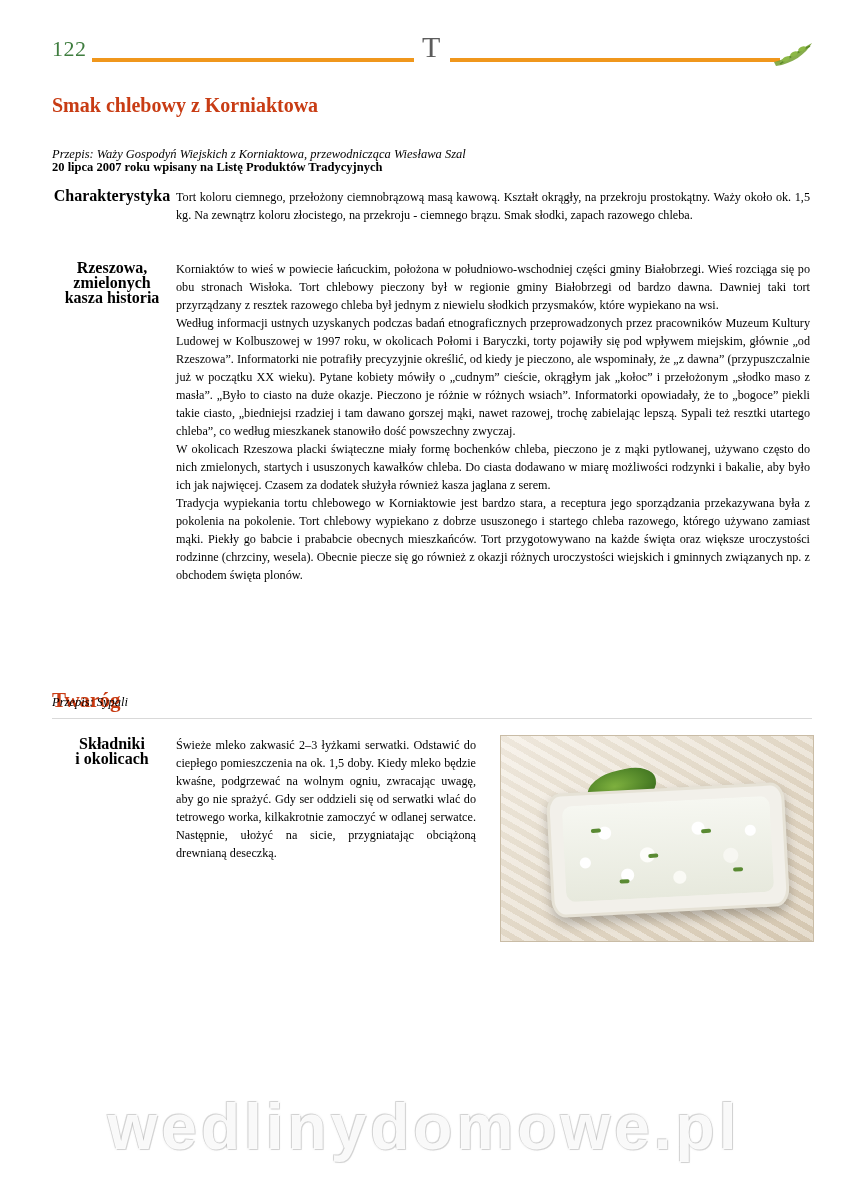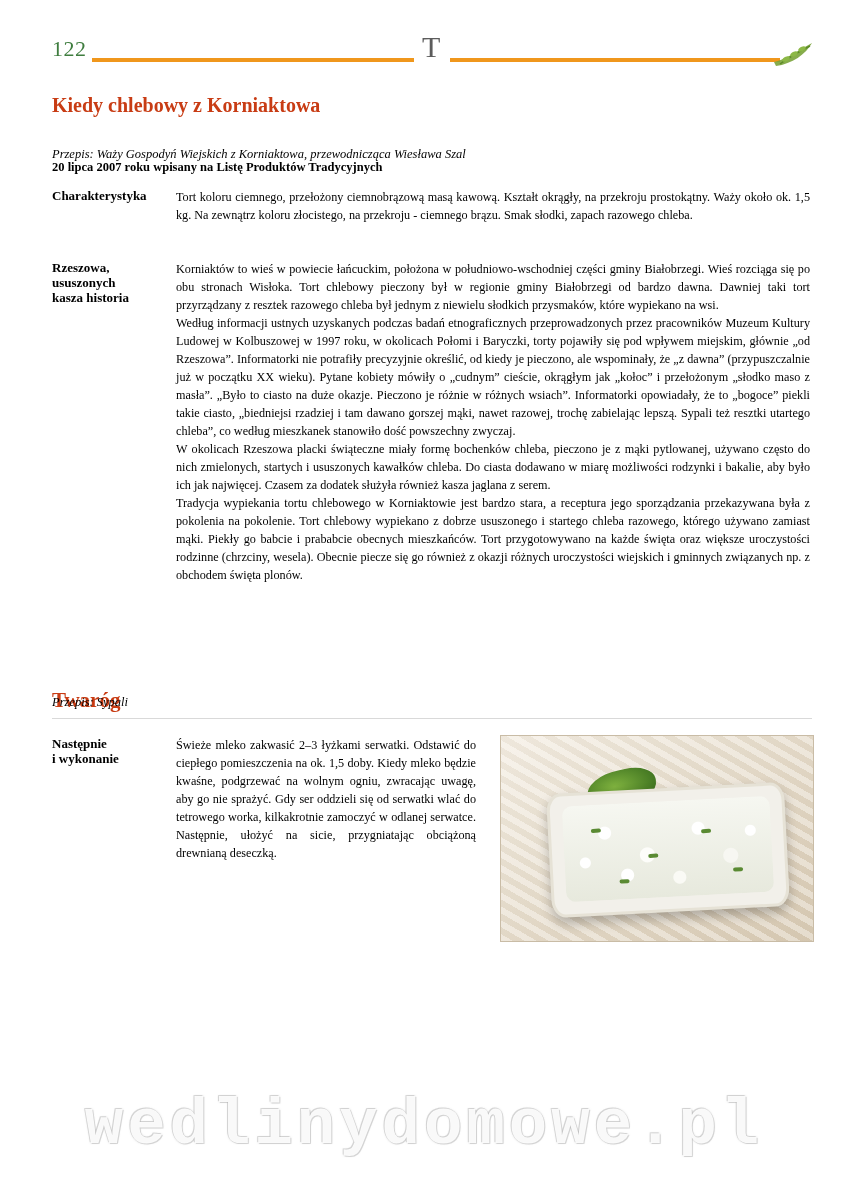--- a/index.html
+++ b/index.html
@@ -106,22 +106,22 @@
   
   .row {
     position: absolute;
     left: 52px;
     width: 760px;
   }
   .label {
     position: absolute;
     left: 0;
     width: 120px;
-    text-align: left;
-    font-size: 13px;
+    text-align: center;
+    font-size: 16px;
     font-weight: bold;
     line-height: 15px;
     font-family: "Liberation Serif", serif;
   }
   .body-text {
     position: absolute;
     left: 124px;
     width: 634px;
     font-size: 12.2px;
     line-height: 18px;
@@ -240,21 +240,21 @@
     width: 848px;
     text-align: center;
     font-size: 64px;
     font-weight: bold;
     letter-spacing: 4px;
     color: rgba(255,255,255,0.92);
     text-shadow:
       0 0 2px rgba(150,150,150,0.55),
       1px 1px 0 rgba(190,190,190,0.5),
       -1px -1px 0 rgba(190,190,190,0.5);
-    font-family: Liberation Mono, monospace;
+    font-family: Liberation Sans, sans-serif;
     pointer-events: none;
   }
 </style>
 </head>
 <body>
 
 <div class="page">
 
   <div class="header">
     <div class="page-number">122</div>
@@ -267,53 +267,53 @@
           <path d="M4 22 C14 20 26 12 42 3 C36 14 22 24 6 26 Z" opacity="0.9"></path>
           <path d="M10 24 C18 18 28 12 40 6" stroke="#5c8a28" stroke-width="1.4" fill="none"></path>
           <ellipse cx="16" cy="19" rx="4" ry="2.2" transform="rotate(-28 16 19)" fill="#8cb846"></ellipse>
           <ellipse cx="24" cy="14" rx="4" ry="2.2" transform="rotate(-28 24 14)" fill="#8cb846"></ellipse>
           <ellipse cx="32" cy="9" rx="4" ry="2.2" transform="rotate(-28 32 9)" fill="#8cb846"></ellipse>
         </g>
       </svg>
     </div>
   </div>
 
-  <div class="recipe-title" id="title-1">Kiedy chlebowy z Korniaktowa</div>
+  <div class="recipe-title" id="title-1">Smak chlebowy z Korniaktowa</div>
   <div class="subtitle-bold">20 lipca 2007 roku wpisany na Listę Produktów Tradycyjnych</div>
   <div class="subtitle-italic">Przepis: Waży Gospodyń Wiejskich z Korniaktowa, przewodnicząca Wiesława Szal</div>
 
   <div class="row" id="row-charakterystyka">
     <div class="label">Charakterystyka</div>
     <div class="body-text">
       <p>Tort koloru ciemnego, przełożony ciemnobrązową masą kawową. Kształt okrągły, na przekroju prostokątny. Waży około ok. 1,5 kg. Na zewnątrz koloru złocistego, na przekroju - ciemnego brązu. Smak słodki, zapach razowego chleba.</p>
     </div>
   </div>
 
   <div class="row" id="row-tradycja">
     <div class="label">
       <div>Rzeszowa,</div>
-      <div>ususzonych</div>
+      <div>zmielonych</div>
       <div>kasza historia</div>
     </div>
     <div class="body-text">
       <p>Korniaktów to wieś w powiecie łańcuckim, położona w południowo-wschodniej części gminy Białobrzegi. Wieś rozciąga się po obu stronach Wisłoka. Tort chlebowy pieczony był w regionie gminy Białobrzegi od bardzo dawna. Dawniej taki tort przyrządzany z resztek razowego chleba był jednym z niewielu słodkich przysmaków, które wypiekano na wsi.</p>
       <p>Według informacji ustnych uzyskanych podczas badań etnograficznych przeprowadzonych przez pracowników Muzeum Kultury Ludowej w Kolbuszowej w 1997 roku, w okolicach Połomi i Baryczki, torty pojawiły się pod wpływem miejskim, głównie „od Rzeszowa”. Informatorki nie potrafiły precyzyjnie określić, od kiedy je pieczono, ale wspominały, że „z dawna” (przypuszczalnie już w początku XX wieku). Pytane kobiety mówiły o „cudnym” cieście, okrągłym jak „kołoc” i przełożonym „słodko maso z masła”. „Było to ciasto na duże okazje. Pieczono je różnie w różnych wsiach”. Informatorki opowiadały, że to „bogoce” piekli takie ciasto, „biedniejsi rzadziej i tam dawano gorszej mąki, nawet razowej, trochę zabielając lepszą. Sypali też resztki utartego chleba”, co według mieszkanek stanowiło dość powszechny zwyczaj.</p>
       <p>W okolicach Rzeszowa placki świąteczne miały formę bochenków chleba, pieczono je z mąki pytlowanej, używano często do nich zmielonych, startych i ususzonych kawałków chleba. Do ciasta dodawano w miarę możliwości rodzynki i bakalie, aby było ich jak najwięcej. Czasem za dodatek służyła również kasza jaglana z serem.</p>
       <p>Tradycja wypiekania tortu chlebowego w Korniaktowie jest bardzo stara, a receptura jego sporządzania przekazywana była z pokolenia na pokolenie. Tort chlebowy wypiekano z dobrze ususzonego i startego chleba razowego, którego używano zamiast mąki. Piekły go babcie i prababcie obecnych mieszkańców. Tort przygotowywano na każde święta oraz większe uroczystości rodzinne (chrzciny, wesela). Obecnie piecze się go również z okazji różnych uroczystości wiejskich i gminnych związanych np. z obchodem święta plonów.</p>
     </div>
   </div>
 
   <div class="recipe-title" id="title-2">Twaróg</div>
   <div class="subtitle-italic2">Przepis: Sypali</div>
   <div class="divider"></div>
 
   <div class="row" id="row-skladniki">
     <div class="label">
-      <div>Następnie</div>
-      <div>i wykonanie</div>
+      <div>Składniki</div>
+      <div>i okolicach</div>
     </div>
     <div class="body-text">
       <p>Świeże mleko zakwasić 2–3 łyżkami serwatki. Odstawić do ciepłego pomieszczenia na ok. 1,5 doby. Kiedy mleko będzie kwaśne, podgrzewać na wolnym ogniu, zwracając uwagę, aby go nie sprażyć. Gdy ser oddzieli się od serwatki wlać do tetrowego worka, kilkakrotnie zamoczyć w odlanej serwatce. Następnie, ułożyć na sicie, przygniatając obciążoną drewnianą deseczką.</p>
     </div>
   </div>
 
   <div class="photo">
     <div class="cloth"></div>
     <div class="lettuce"></div>
     <div class="tomato" style="left:212px; top:56px; width:36px; height:36px;"></div>

